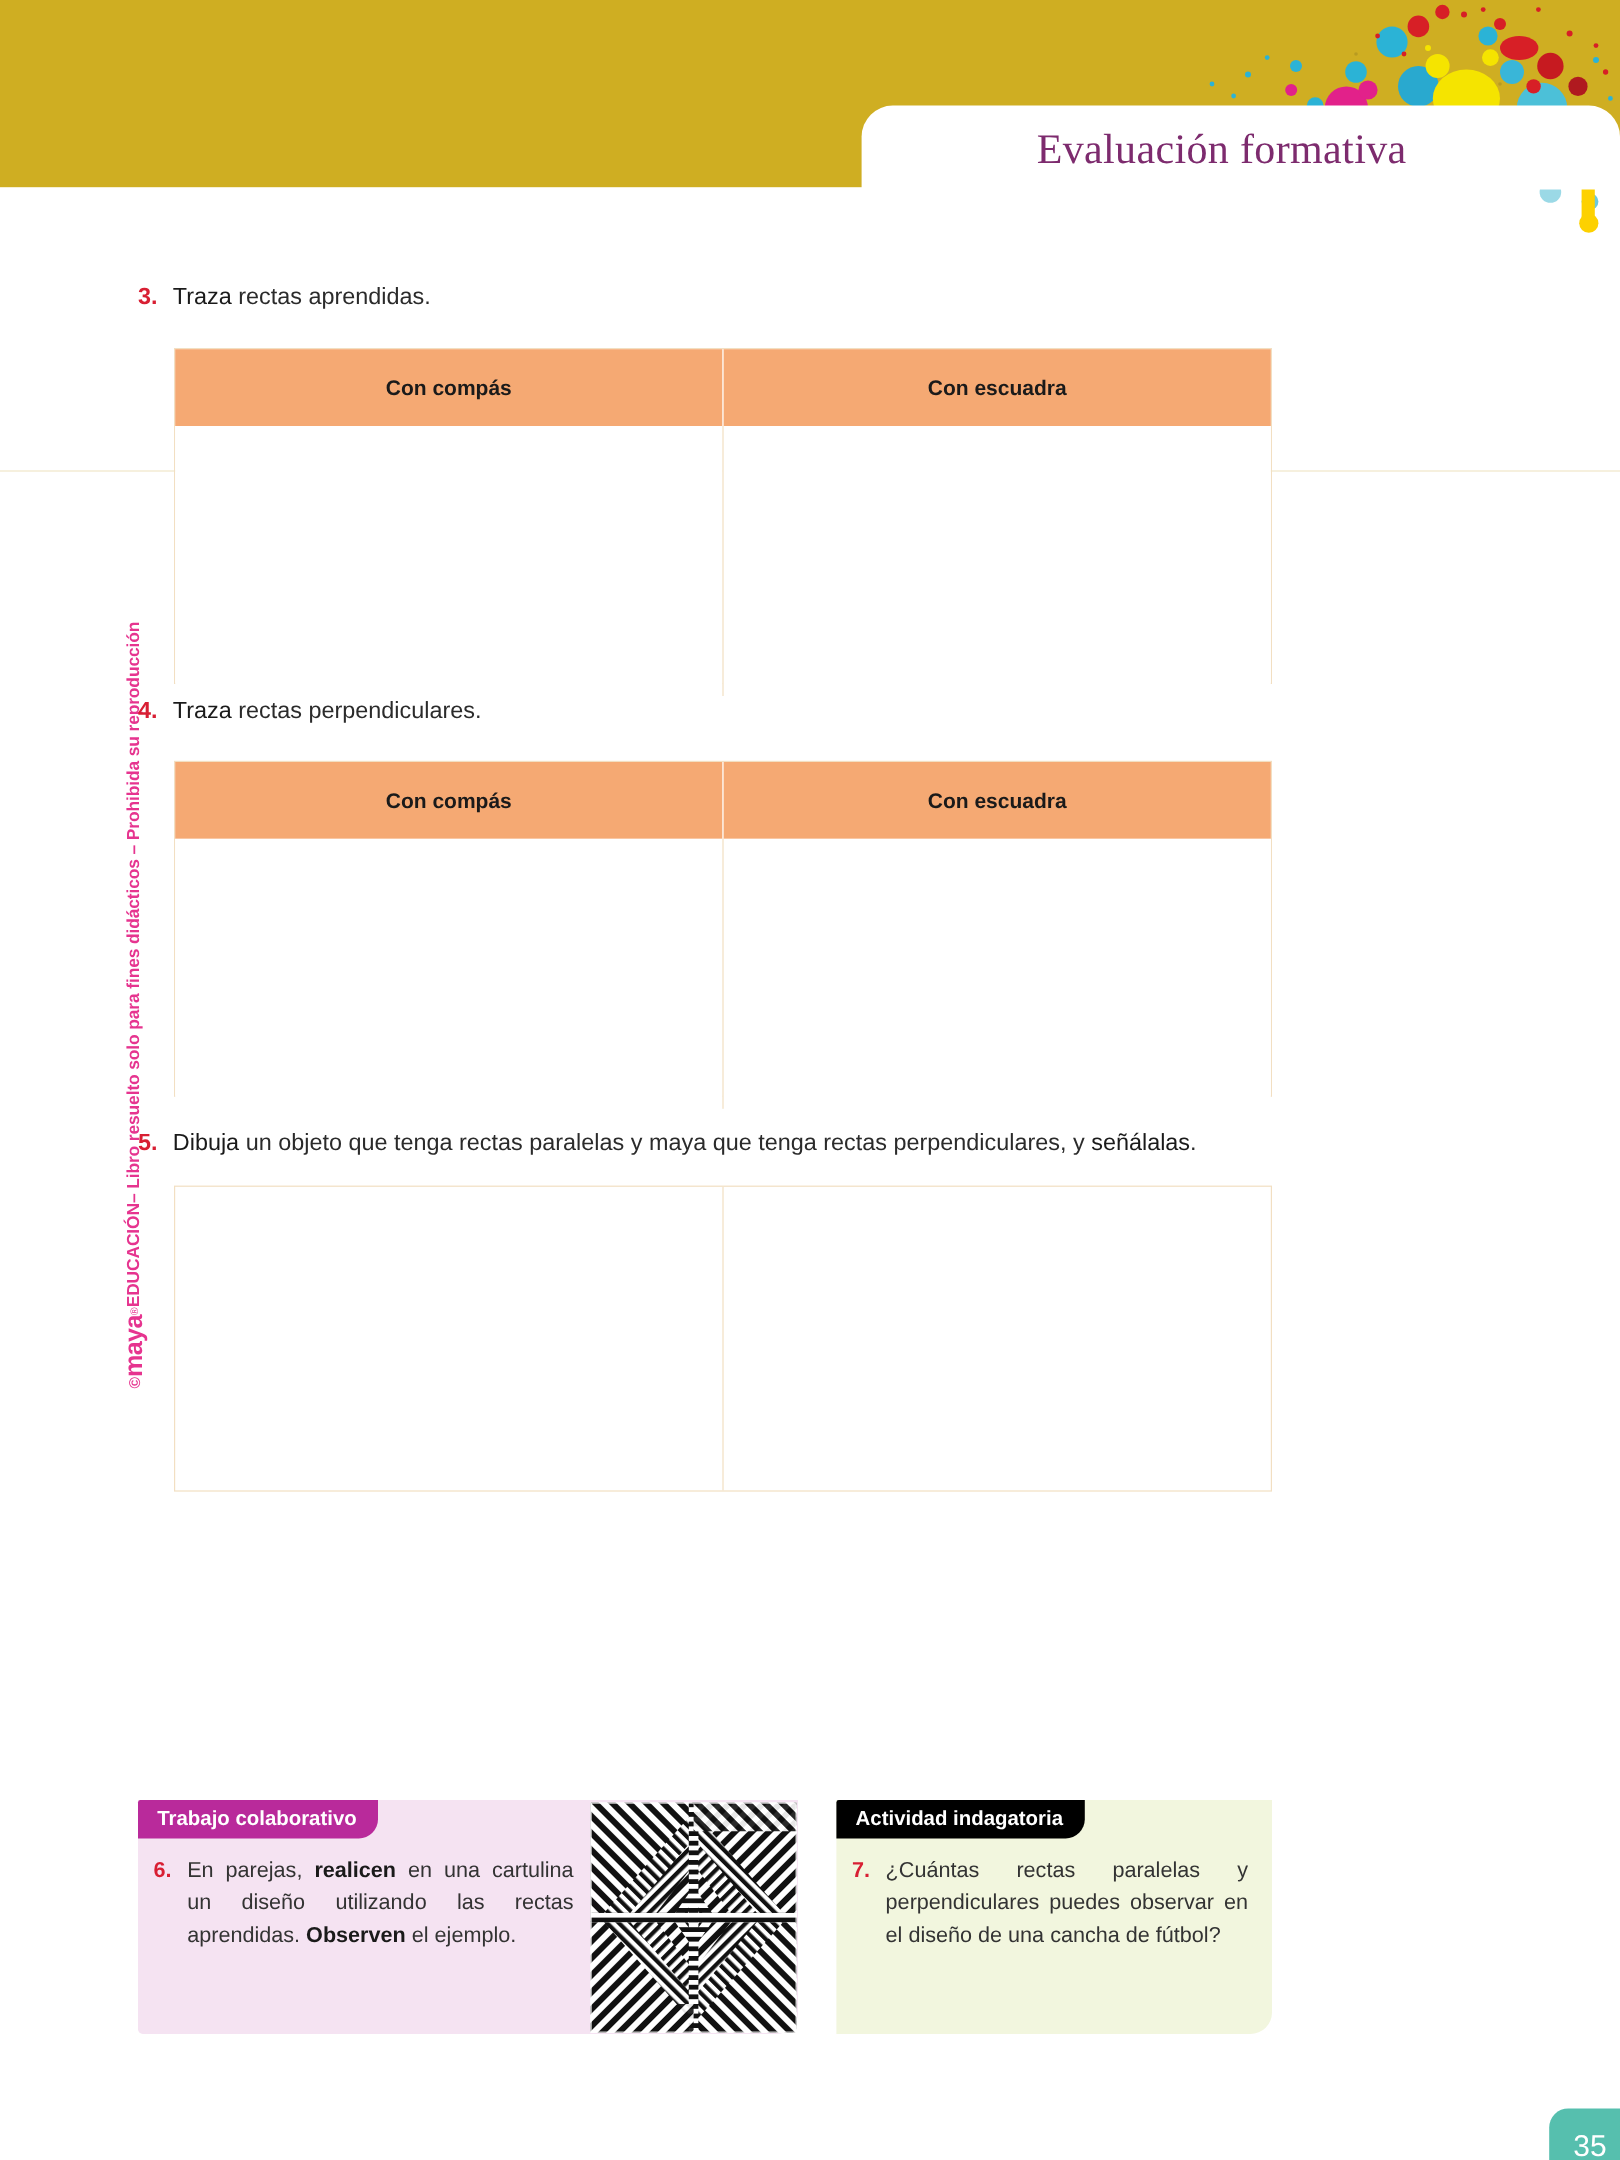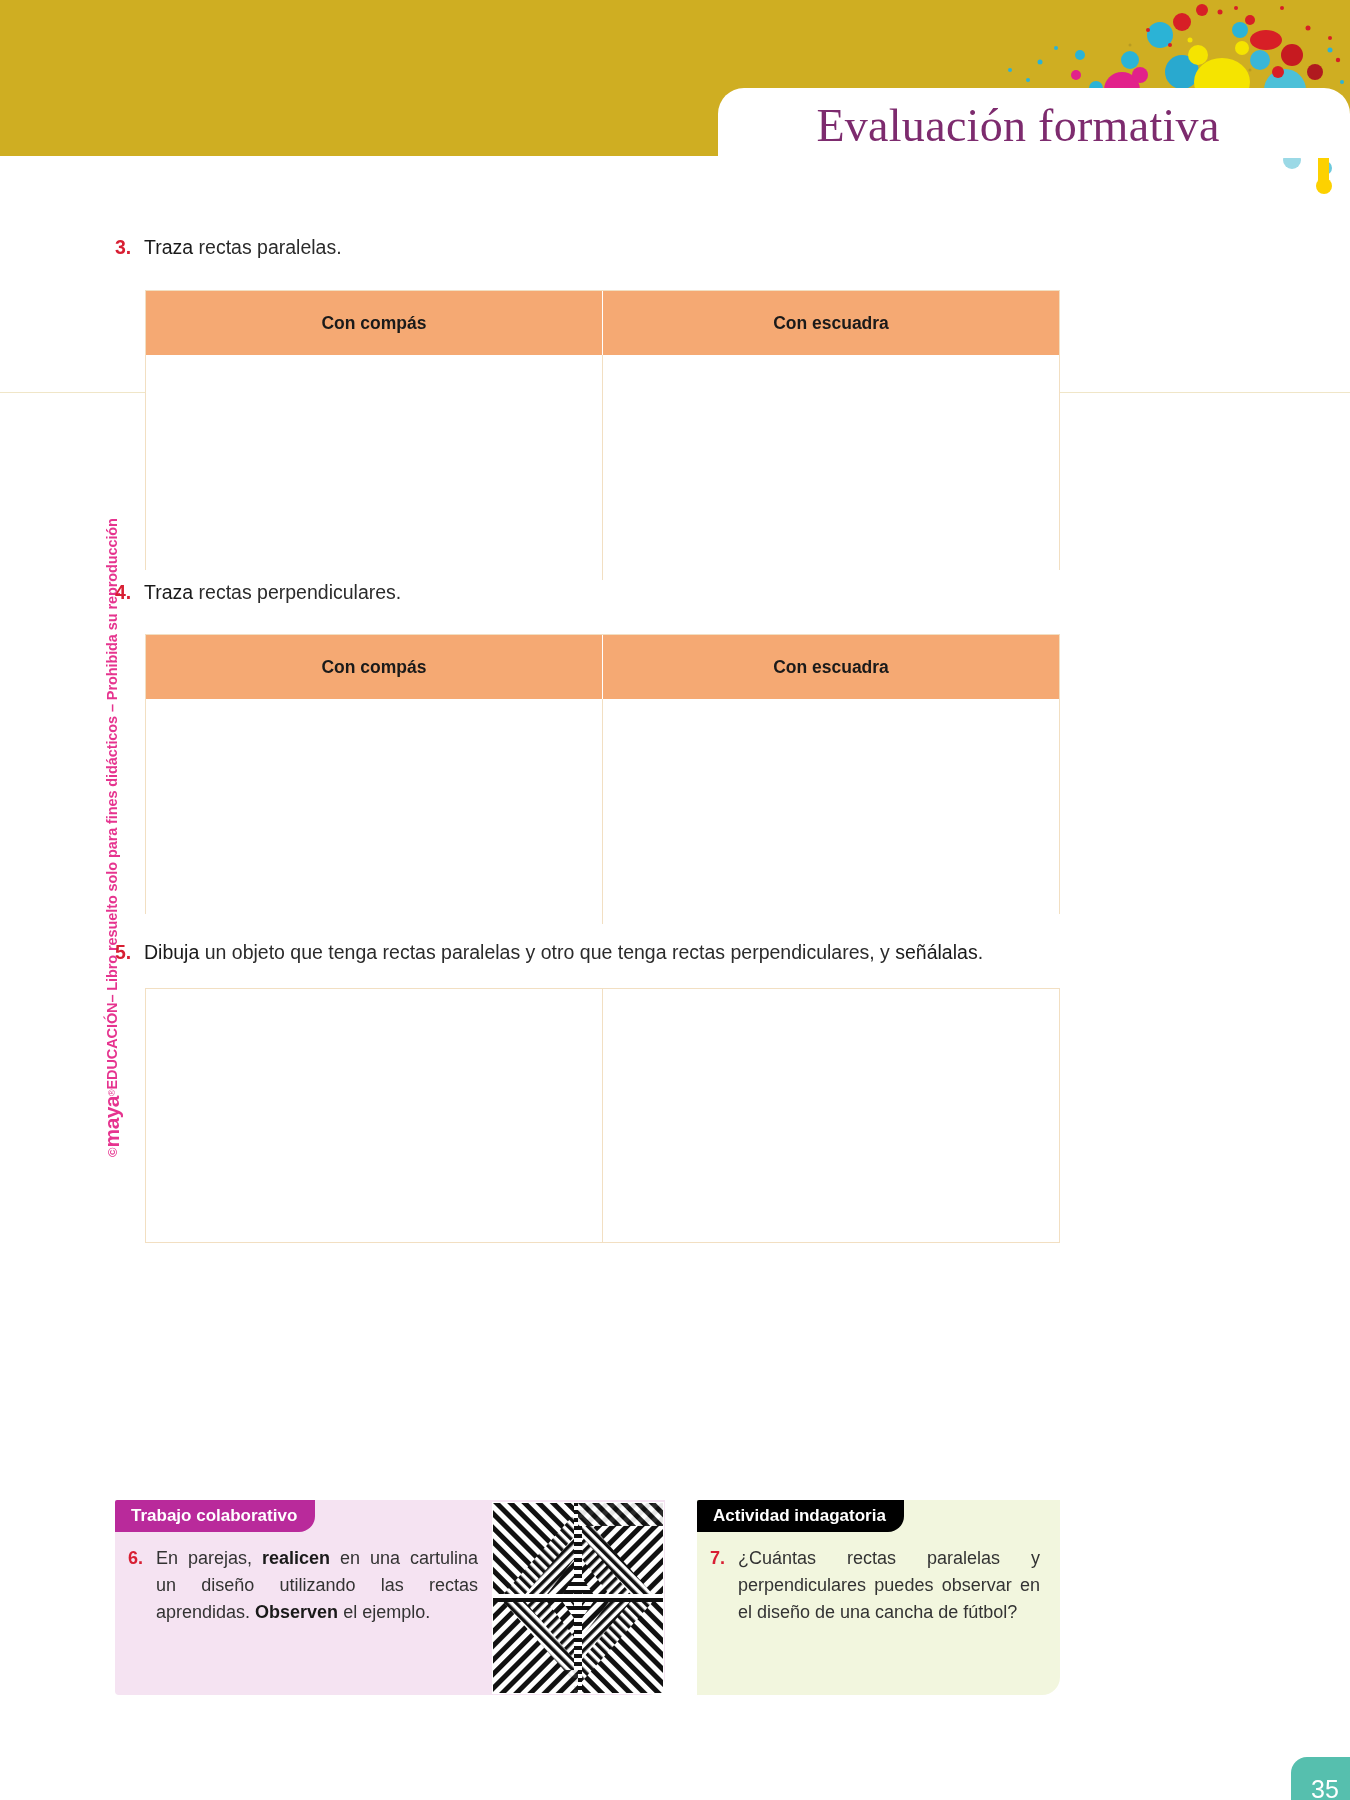--- a/index.html
+++ b/index.html
@@ -17,21 +17,21 @@
   }
   .header-tab{
     position:absolute;left:718px;top:88px;width:632px;height:70px;
     background:#ffffff;
     border-top-left-radius:26px;border-top-right-radius:26px;
   }
   .header-title{
     position:absolute;left:718px;top:95px;width:600px;height:60px;
     display:flex;align-items:center;justify-content:center;
     font-family:"Liberation Serif", serif;
-    font-size:46px;color:#7d2b6e;letter-spacing:.3px;
+    font-size:35px;color:#7d2b6e;letter-spacing:.3px;
   }
   .splatter{position:absolute;left:830px;top:0px;width:520px;height:195px;overflow:hidden;}
   .splatter svg{display:block;}
 
   
   .sidebar-vert{
     position:absolute;left:-268px;top:760px;
     width:760px;height:34px;
     transform:rotate(-90deg);
     transform-origin:center center;
@@ -230,21 +230,21 @@
     <span class="legal">EDUCACIÓN</span>
     <span class="legal"> – Libro resuelto solo para fines didácticos – Prohibida su reproducción</span>
 </div>
 
 <div class="content">
 
   <div class="hairline"></div>
 
   <div class="qline" style="left:115px;top:78px;width:900px;">
     <span class="qnum">3.</span>
-    <span class="qtext"><b>Traza</b><span> rectas paralelas.</span></span>
+    <span class="qtext"><b>Traza</b><span> rectas aprendidas.</span></span>
   </div>
 
   <div class="tbl" style="left:145px;top:134px;width:915px;height:280px;">
     <div class="thead">
       <div class="th">Con compás</div>
       <div class="th">Con escuadra</div>
     </div>
     <div class="tbody" style="height:225px;">
       <div class="td"></div>
       <div class="td"></div>
@@ -262,21 +262,21 @@
       <div class="th">Con escuadra</div>
     </div>
     <div class="tbody" style="height:225px;">
       <div class="td"></div>
       <div class="td"></div>
     </div>
   </div>
 
   <div class="qline" style="left:115px;top:783px;width:960px;">
     <span class="qnum">5.</span>
-    <span class="qtext"><b>Dibuja</b><span> un objeto que tenga rectas paralelas y otro que tenga rectas perpendiculares, y </span><b>señálalas</b><span>.</span></span>
+    <span class="qtext"><b>Dibuja</b><span> un objeto que tenga rectas paralelas y maya que tenga rectas perpendiculares, y </span><b>señálalas</b><span>.</span></span>
   </div>
 
   <div class="drawbox" style="left:145px;top:832px;width:915px;height:255px;">
     <div class="cell"></div>
     <div class="cell"></div>
   </div>
 
 </div>
 
 <div class="panel panel-pink"></div>

